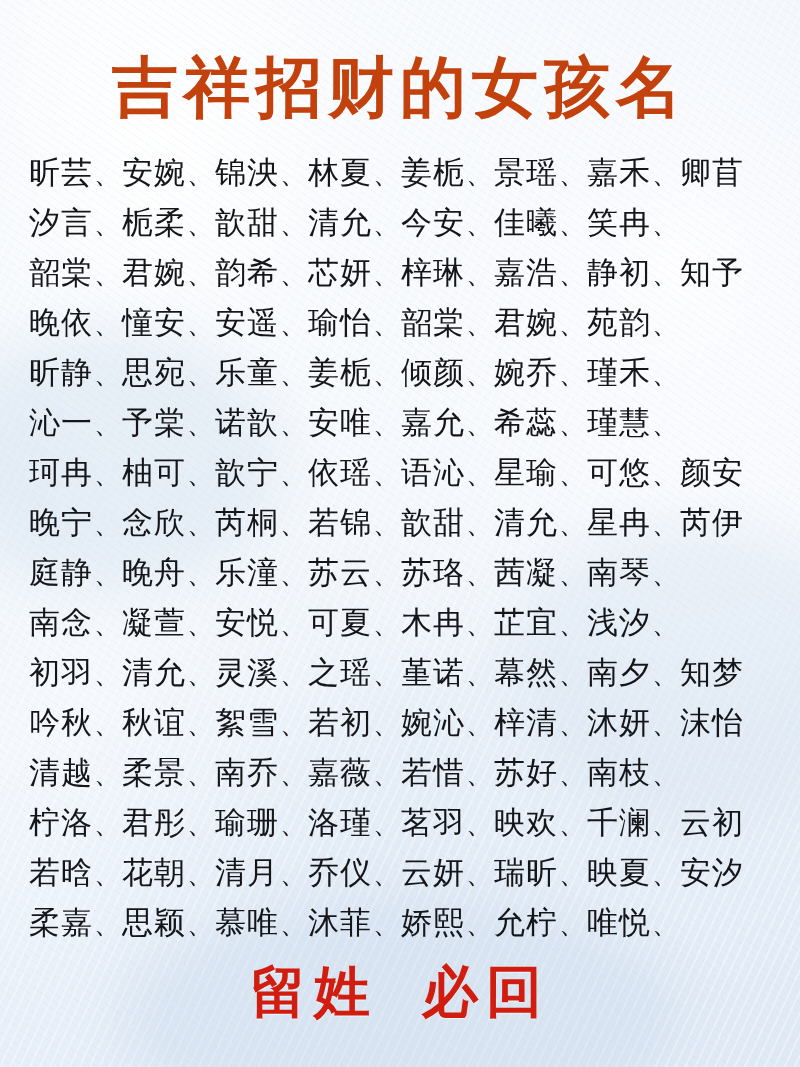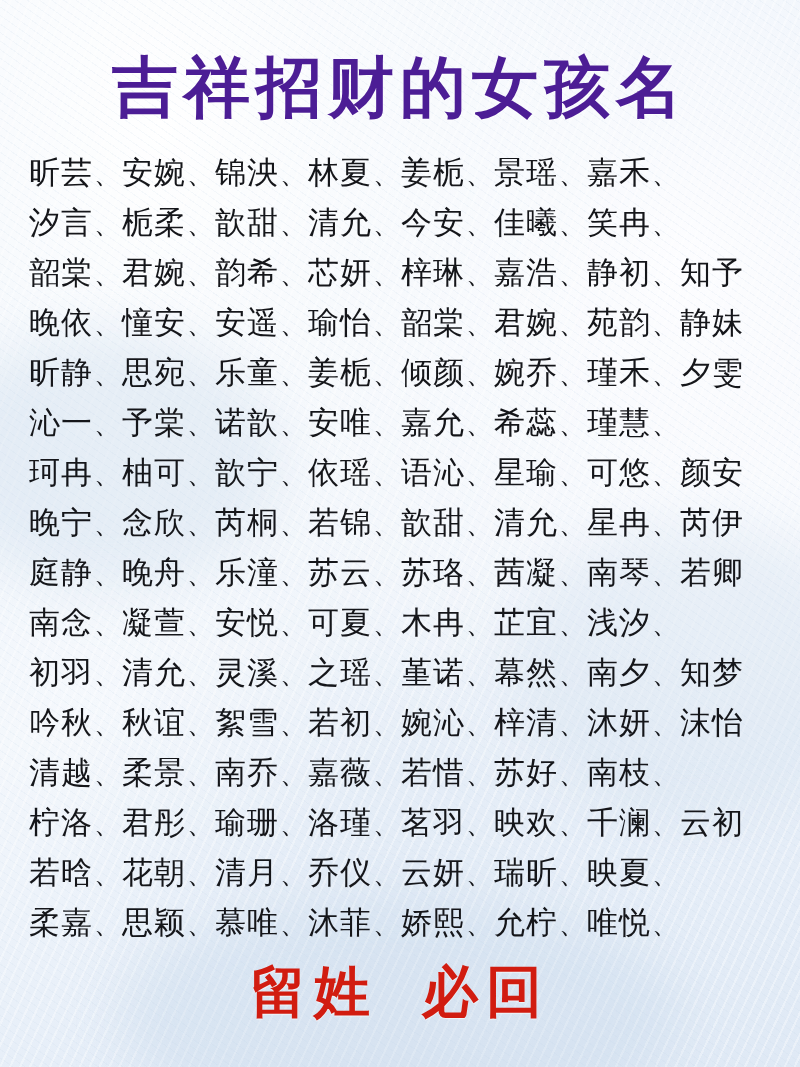--- a/index.html
+++ b/index.html
@@ -55,21 +55,21 @@
   .title {
     position: absolute;
     top: 52px;
     left: 0;
     width: 800px;
     text-align: center;
     font-size: 66px;
     line-height: 1.08;
     font-weight: 700;
     letter-spacing: 6px;
-    color: #4c1d95;
+    color: #c2410c;
     font-family: "DejaVu Serif", "Liberation Serif", serif;
     text-shadow: 0 1px 0 rgba(255,255,255,0.7);
   }
 
   .grid {
     position: absolute;
     top: 152px;
     left: 28px;
     width: 744px;
     display: flex;
@@ -152,20 +152,24 @@
           <span class="sep">、</span>
         </div>
         <div class="cell">
           <span class="nm">景瑶</span>
           <span class="sep">、</span>
         </div>
         <div class="cell">
           <span class="nm">嘉禾</span>
           <span class="sep">、</span>
         </div>
+        <div class="cell last">
+          <span class="nm">卿苜</span>
+          <span class="sep">、</span>
+        </div>
       </div>
       <div class="name-row">
         <div class="cell">
           <span class="nm">汐言</span>
           <span class="sep">、</span>
         </div>
         <div class="cell">
           <span class="nm">栀柔</span>
           <span class="sep">、</span>
         </div>
@@ -246,24 +250,20 @@
           <span class="sep">、</span>
         </div>
         <div class="cell">
           <span class="nm">君婉</span>
           <span class="sep">、</span>
         </div>
         <div class="cell">
           <span class="nm">苑韵</span>
           <span class="sep">、</span>
         </div>
-        <div class="cell last">
-          <span class="nm">静妹</span>
-          <span class="sep">、</span>
-        </div>
       </div>
       <div class="name-row">
         <div class="cell">
           <span class="nm">昕静</span>
           <span class="sep">、</span>
         </div>
         <div class="cell">
           <span class="nm">思宛</span>
           <span class="sep">、</span>
         </div>
@@ -280,24 +280,20 @@
           <span class="sep">、</span>
         </div>
         <div class="cell">
           <span class="nm">婉乔</span>
           <span class="sep">、</span>
         </div>
         <div class="cell">
           <span class="nm">瑾禾</span>
           <span class="sep">、</span>
         </div>
-        <div class="cell last">
-          <span class="nm">夕雯</span>
-          <span class="sep">、</span>
-        </div>
       </div>
       <div class="name-row">
         <div class="cell">
           <span class="nm">沁一</span>
           <span class="sep">、</span>
         </div>
         <div class="cell">
           <span class="nm">予棠</span>
           <span class="sep">、</span>
         </div>
@@ -412,24 +408,20 @@
           <span class="sep">、</span>
         </div>
         <div class="cell">
           <span class="nm">茜凝</span>
           <span class="sep">、</span>
         </div>
         <div class="cell">
           <span class="nm">南琴</span>
           <span class="sep">、</span>
         </div>
-        <div class="cell last">
-          <span class="nm">若卿</span>
-          <span class="sep">、</span>
-        </div>
       </div>
       <div class="name-row">
         <div class="cell">
           <span class="nm">南念</span>
           <span class="sep">、</span>
         </div>
         <div class="cell">
           <span class="nm">凝萱</span>
           <span class="sep">、</span>
         </div>
@@ -606,20 +598,24 @@
         <div class="cell">
           <span class="nm">云妍</span>
           <span class="sep">、</span>
         </div>
         <div class="cell">
           <span class="nm">瑞昕</span>
           <span class="sep">、</span>
         </div>
         <div class="cell">
           <span class="nm">映夏</span>
+          <span class="sep">、</span>
+        </div>
+        <div class="cell last">
+          <span class="nm">安汐</span>
           <span class="sep">、</span>
         </div>
       </div>
       <div class="name-row">
         <div class="cell">
           <span class="nm">柔嘉</span>
           <span class="sep">、</span>
         </div>
         <div class="cell">
           <span class="nm">思颖</span>

